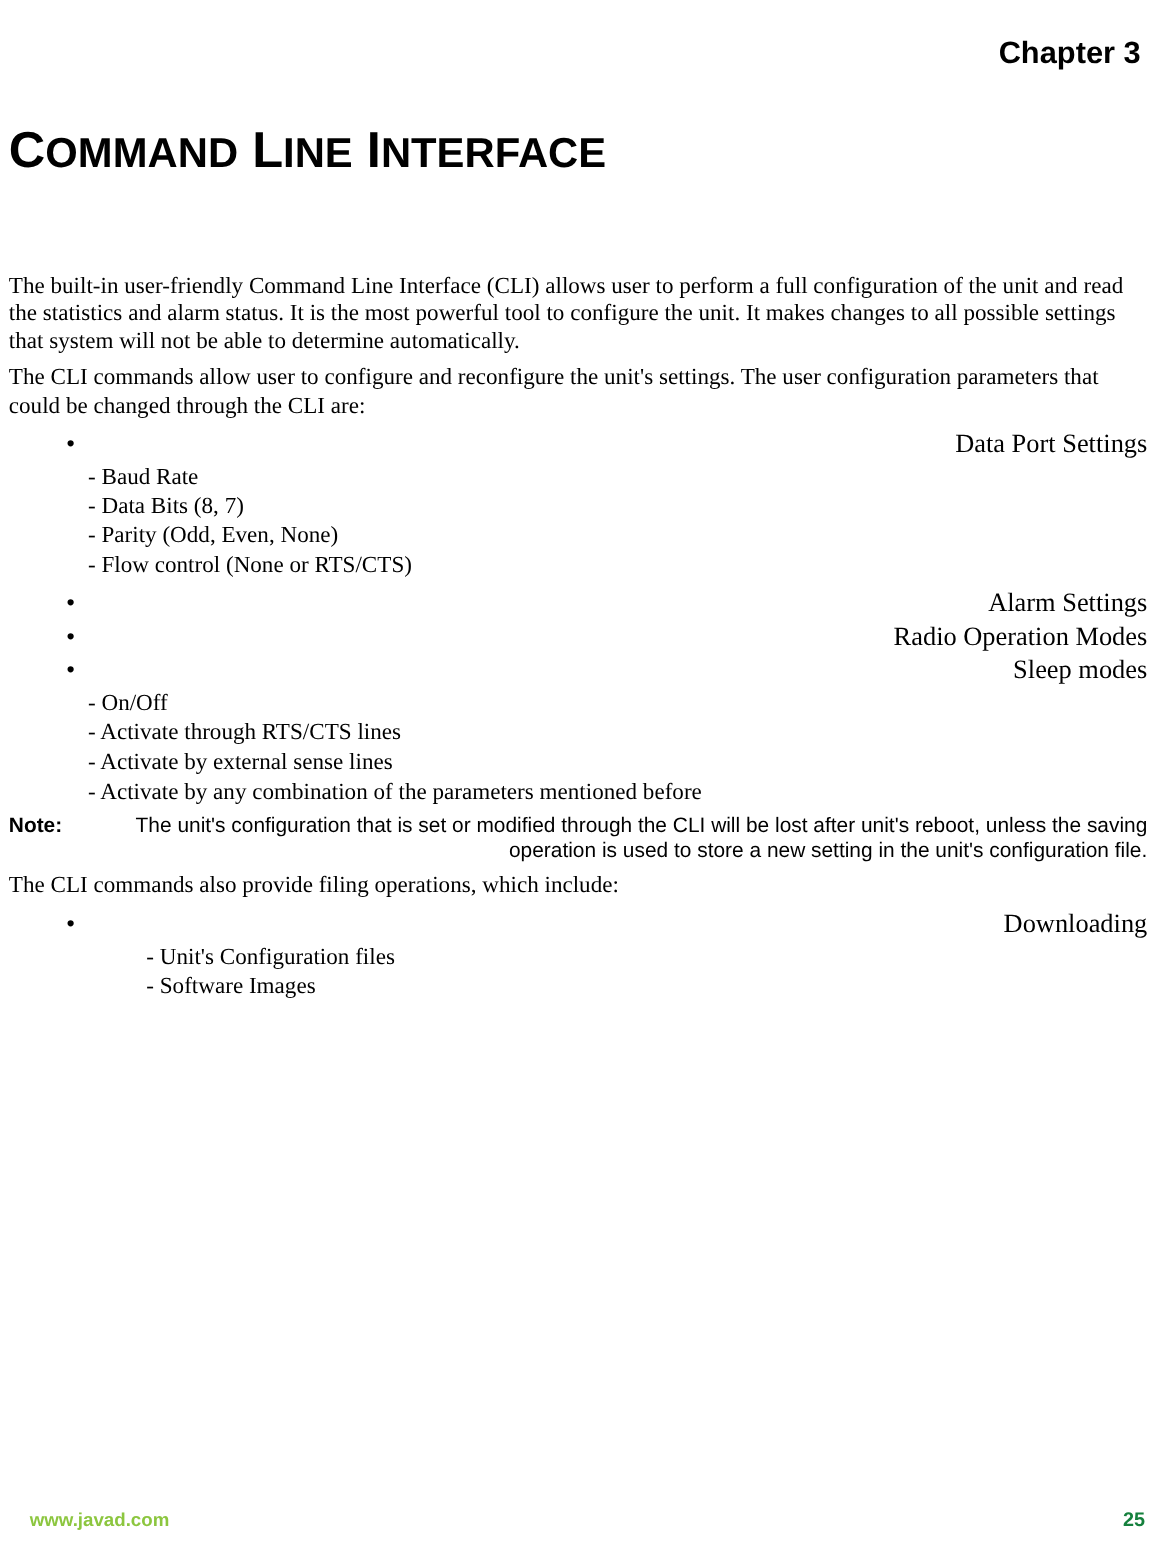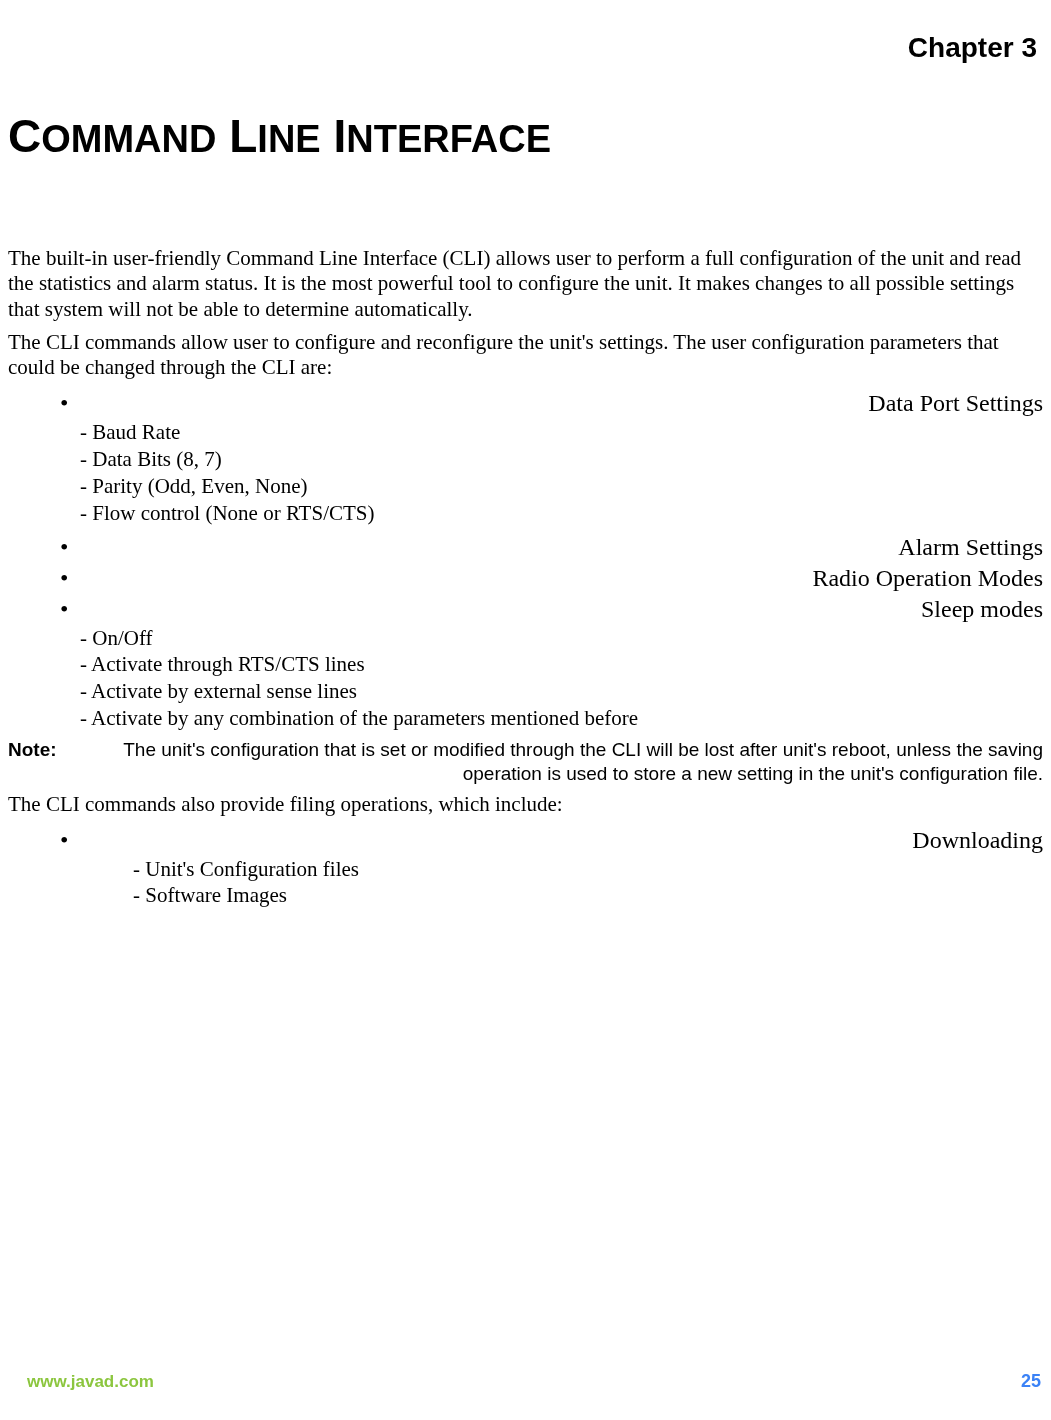--- a/index.html
+++ b/index.html
@@ -110,21 +110,21 @@
     font-family: "Arial Black", Arial, sans-serif;
     font-weight: 900;
     font-size: 17px;
     color: #8cc63f;
     letter-spacing: 0px;
   }
   .footer-page {
     font-family: "Arial Black", Arial, sans-serif;
     font-weight: 900;
     font-size: 18px;
-    color: #3b82f6;
+    color: #15803d;
   }
 </style>
 </head>
 <body>
 
 <div class="page">
 
   <div class="chapter-label">Chapter 3</div>
 
   <div class="title">

